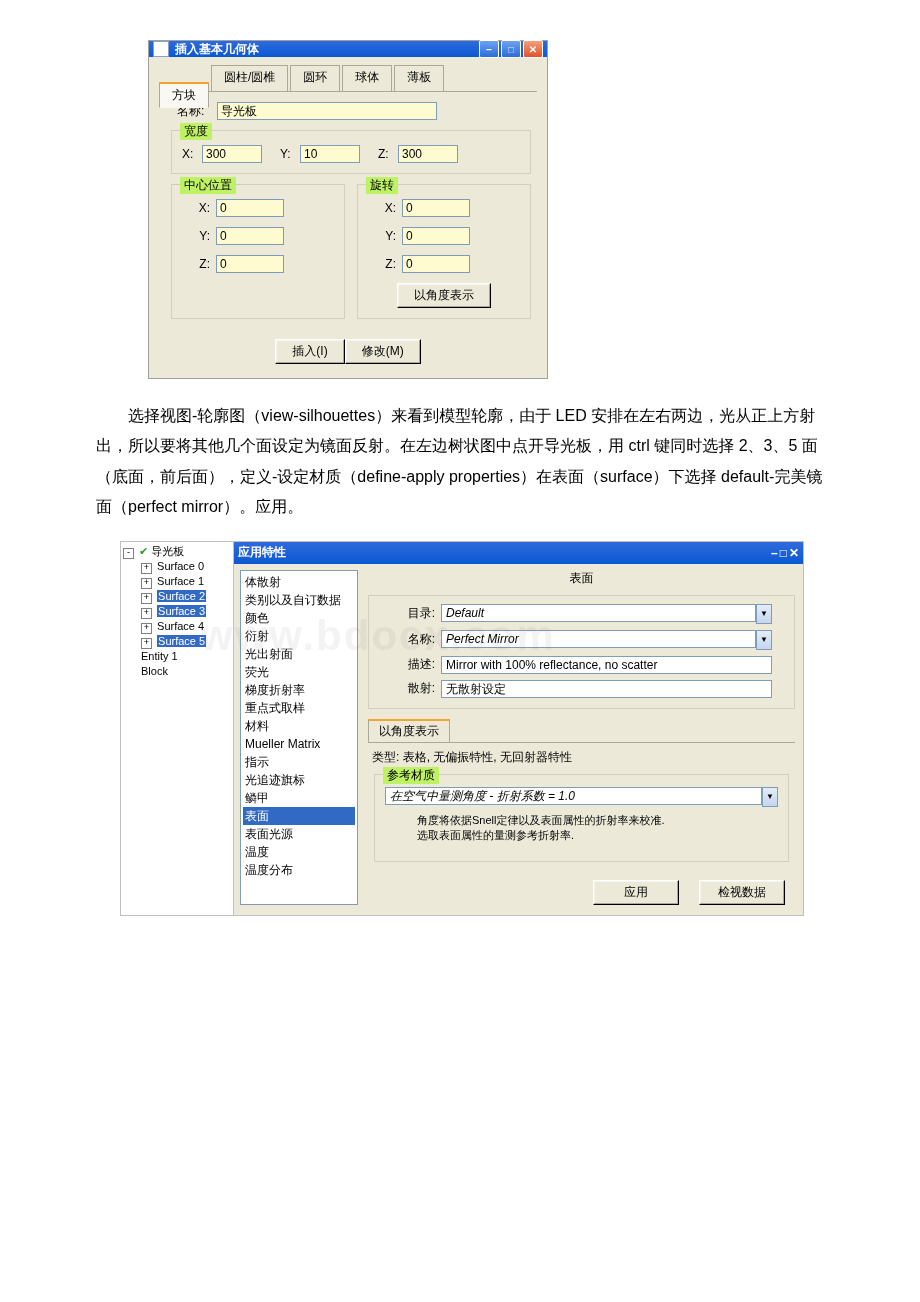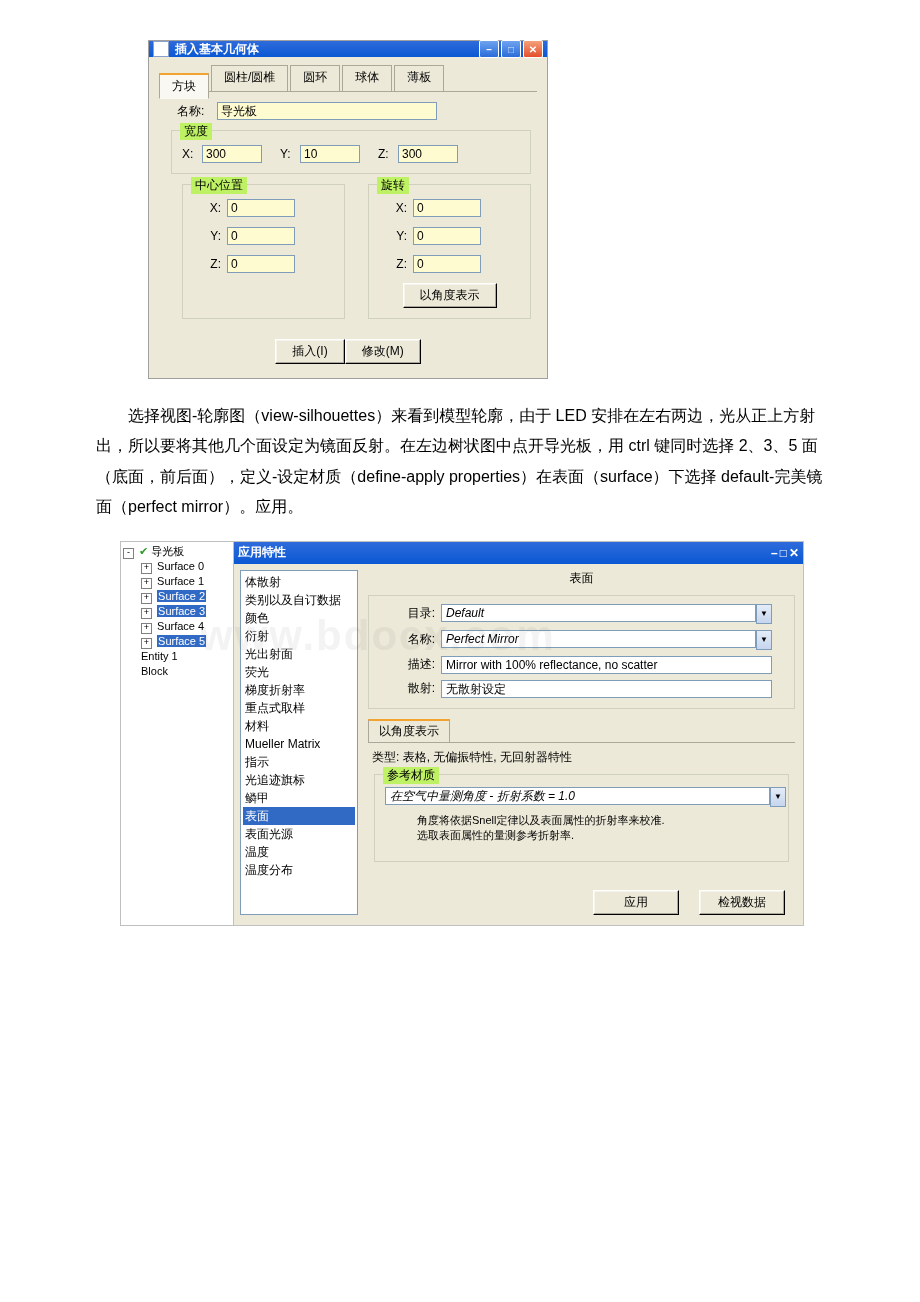--- a/index.html
+++ b/index.html
@@ -77,21 +77,21 @@
     background: #ece9d8;
     padding: 3px 12px;
     margin-right: 2px;
     font-size: 12px;
     cursor: pointer;
   }
   .tab.active {
     background: #f9f8f3;
     border-top: 2px solid #f2a330;
     position: relative;
-    top: 8px;
+    top: 17px;
     border-bottom: 1px solid #f9f8f3;
   }
 
   .row { display: flex; align-items: center; margin-bottom: 10px; }
   .lbl { font-size: 12px; }
   .txt-input {
     font-size: 12px;
     border: 1px solid #7f9db9;
     background: #fffbd0;
     height: 16px;
@@ -100,21 +100,20 @@
   }
   .txt-name { width: 212px; }
   .txt-small { width: 52px; }
   .txt-small2 { width: 60px; }
 
   .group {
     border: 1px solid #d0d0bf;
     position: relative;
     padding: 14px 10px 10px 10px;
     margin-bottom: 10px;
-    margin-left: 11px;
   }
   .group > .legend {
     position: absolute;
     top: -8px;
     left: 8px;
     background: #bef264;
     padding: 0 4px;
     font-size: 12px;
   }
   .twocol { display: flex; gap: 12px; }
@@ -396,21 +395,21 @@
             <div class="rpwhite" style="flex:1;">无散射设定</div>
           </div>
         </div>
 
         <div>
           <div class="ref-tabs">
             <div class="ref-tab">以角度表示</div>
           </div>
           <div style="font-size:12px;padding:0 4px 4px 4px;">
             <div>类型: 表格,  无偏振特性,  无回射器特性</div>
-            <div class="group" style="margin:8px 2px 20px 2px; padding:12px 2px 8px 10px;">
+            <div class="group" style="margin:8px 2px 10px 2px; padding:12px 10px 8px 10px;">
               <span class="legend">参考材质</span>
               <div class="rpcombo">
                 <div class="rpwhite" style="flex:1;">在空气中量测角度 - 折射系数 = 1.0</div>
                 <div class="combodrop">▼</div>
               </div>
               <div class="note">
                 <span>角度将依据Snell定律以及表面属性的折射率来校准.</span><br>
                 <span>选取表面属性的量测参考折射率.</span>
               </div>
             </div>

